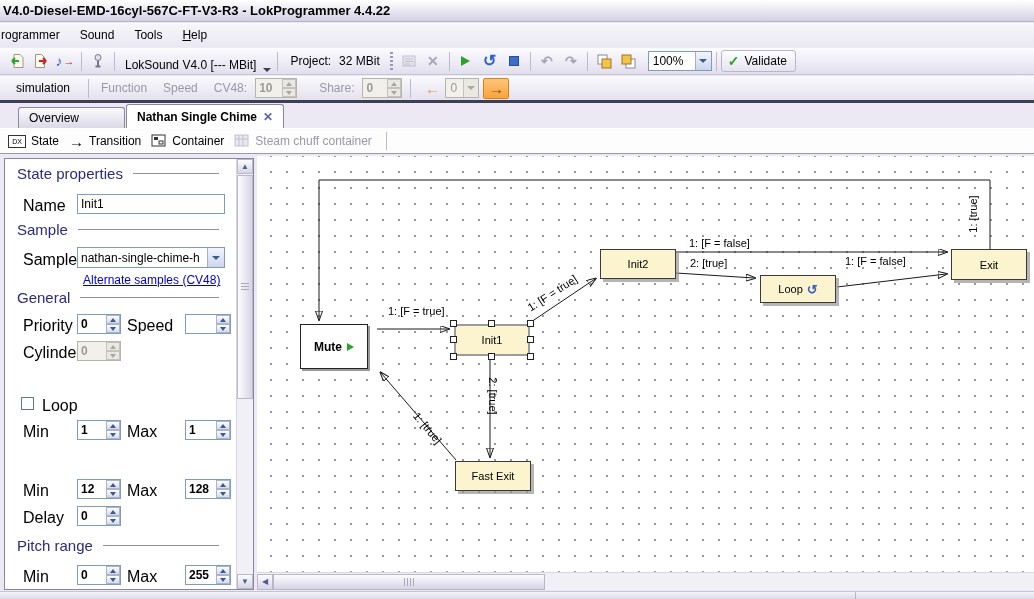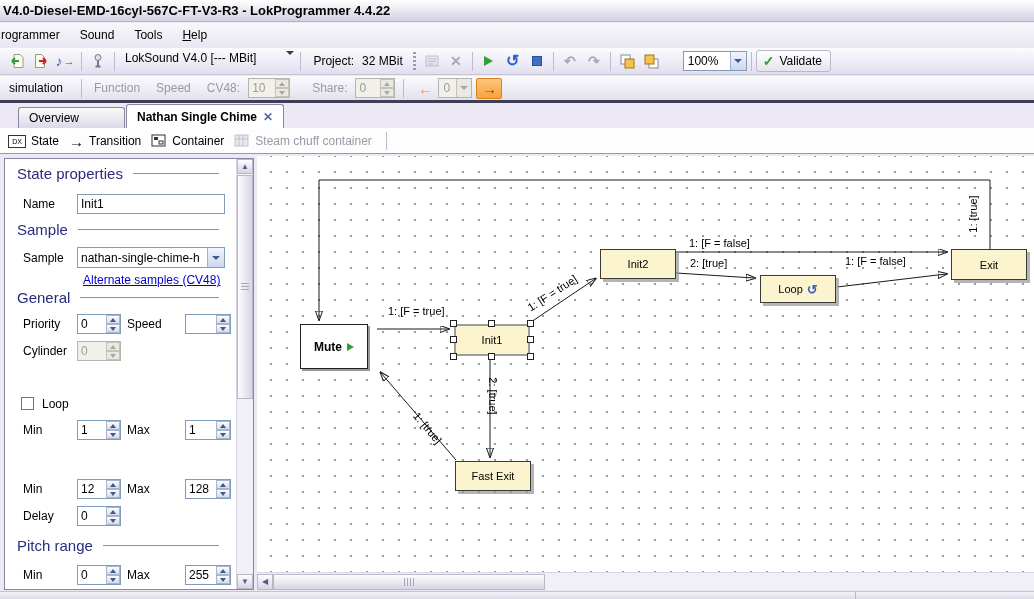--- a/index.html
+++ b/index.html
@@ -14,50 +14,50 @@
   .menubar { position:absolute; left:0; top:23px; width:1034px; height:24px;
     background:linear-gradient(#f8f7fb,#e9e7f1); display:flex; align-items:center; }
   .menu-item { padding:3px 10px; display:inline-block; }
   .menu-item.first { padding-left:1px; }
   .menu-item.help::first-letter { text-decoration:underline; }
 
   .toolbar1 { position:absolute; left:0; top:48px; width:1034px; height:27px;
     background:linear-gradient(#fcfbfe,#e2dfee); border-bottom:1px solid #c6c3d4;
     display:flex; align-items:center; padding-left:5px; }
   .toolbar2 { position:absolute; left:0; top:76px; width:1034px; height:24px;
-    background:linear-gradient(#fbfafd,#e4e1ee); display:flex; align-items:center; padding-left:7px; }
+    background:linear-gradient(#fbfafd,#e4e1ee); display:flex; align-items:center; padding-left:14px; }
   .darkline { position:absolute; left:0; top:100px; width:1034px; height:3px; background:#3e3e54; }
 
   .tbtn { width:24px; height:22px; display:flex; align-items:center; justify-content:center; flex:0 0 auto; }
   .sep { width:1px; height:19px; background:#bdbacd; margin:0 4px; flex:0 0 auto; }
   .grip-dots { width:3px; height:18px; margin:0 4px;
     background:repeating-linear-gradient(180deg,#9a98b5 0 2px, transparent 2px 4px); flex:0 0 auto; }
   .glyph { font-size:14px; line-height:1; }
   .glyph.green { color:#2fa12f; font-weight:bold; }
   .glyph.blue  { color:#2e62c8; font-weight:bold; }
   .glyph.gray  { color:#a9a7b6; font-weight:bold; }
   .play-tri-tb { width:0; height:0; border-left:9px solid #2fa12f;
     border-top:5px solid transparent; border-bottom:5px solid transparent; }
   .stop-sq { width:10px; height:10px; background:#3d6fc4; border:1px solid #28509a; }
-  .tb-combo { display:flex; align-items:flex-start; height:21px; padding:0 2px 0 6px;gap:23px; }
+  .tb-combo { display:flex; align-items:flex-end; height:21px; padding:0 2px 0 6px; }
   .tb-combo .cv { white-space:nowrap; }
   .drop-tri { width:0; height:0; border-left:4px solid transparent; border-right:4px solid transparent;
     border-top:4px solid #3b3b52; margin-left:7px; }
   .zoom-combo { height:20px; border:1px solid #7f9db9; background:#fff; display:flex; align-items:center; width:64px; }
   .zoom-combo .cv { flex:1; padding-left:4px; }
   .zoom-combo .cbtn { width:16px; height:100%; background:linear-gradient(#f2f5fd,#ccd6ee);
     border-left:1px solid #9cb0d8; display:flex; align-items:center; justify-content:center; }
   .zoom-combo .cbtn .drop-tri { margin:0; border-top-color:#3c5a8c; }
   .validate { display:flex; align-items:center; gap:5px; padding:2px 8px 2px 6px; border:1px solid #b9b7c9;
     border-radius:3px; background:linear-gradient(#fefefe,#e6e3f0); height:22px; }
   .dim { color:#9a99a5; }
 
   
   .t2label { padding:0 8px; }
-  .spin { height:20px; border:1px solid #7f9db9; background:#fff; display:flex; }
+  .spin { height:20px; border:1px solid #7f9db9; background:#fff; display:flex;font-weight:bold; }
   .spin .v { flex:1; padding:2px 3px; font-size:12px; overflow:hidden; white-space:nowrap; }
   .spin .btns { width:14px; display:flex; flex-direction:column; }
   .spin .b { flex:1; background:linear-gradient(#fdfdfe,#d7dbe9); border:1px solid #aab4cc;
     display:flex; align-items:center; justify-content:center; }
   .tu { width:0; height:0; border-left:3px solid transparent; border-right:3px solid transparent;
     border-bottom:4px solid #3c5a8c; }
   .td { width:0; height:0; border-left:3px solid transparent; border-right:3px solid transparent;
     border-top:4px solid #3c5a8c; }
   .spin.disabled { background:#f1f0ea; border-color:#b6b5ad; }
   .spin.disabled .v { color:#9c9b94; }
@@ -91,21 +91,21 @@
   .trans-arrow { font-size:15px; font-weight:bold; }
   .vline { width:1px; height:18px; background:#bdbacd; margin:0 6px; }
 
   
   #panel { position:absolute; left:4px; top:158px; width:250px; height:432px;
     background:#fff; border:1px solid #8886a0; }
   #panel-content { position:absolute; left:0; top:0; width:231px; height:430px; }
   .phead { position:absolute; left:12px; width:202px; display:flex; align-items:center;
     color:#2b2b7e; font-size:15px; }
   .phead .rule { flex:1; height:1px; background:#8f8daa; margin-left:10px; }
-  .plabel { position:absolute; font-size:12px; white-space:nowrap; }
+  .plabel { position:absolute; font-size:16px; white-space:nowrap; }
   .txt { position:absolute; height:20px; border:1px solid #7f9db9; background:#fff;
     font-size:12px; padding:0 3px; font-family:"Liberation Sans",sans-serif; }
   .pspin { position:absolute; width:44px; }
   .pspin.wide { width:46px; }
   .combo { position:absolute; height:21px; border:1px solid #7f9db9; background:#fff; display:flex; align-items:center; }
   .combo .cv { flex:1; padding:0 3px; white-space:nowrap; overflow:hidden; }
   .combo .cbtn { width:17px; height:100%; background:linear-gradient(#f2f5fd,#ccd6ee);
     border-left:1px solid #9cb0d8; display:flex; align-items:center; justify-content:center; }
   .combo .drop-tri { margin:0; border-top-color:#3c5a8c; }
   .plink { position:absolute; color:#0000cc; text-decoration:underline; font-size:12px; }
@@ -239,21 +239,21 @@
       <rect x="2" y="2" width="9" height="9" fill="#fff" stroke="#8a889e"></rect>
       <rect x="6" y="6" width="9" height="9" fill="#f5c24a" stroke="#9a7a1a"></rect>
     </svg>
   </span>
   <span class="tbtn">
     <svg width="16" height="16">
       <rect x="6" y="6" width="9" height="9" fill="#fff" stroke="#8a889e"></rect>
       <rect x="2" y="2" width="9" height="9" fill="#f5c24a" stroke="#9a7a1a"></rect>
     </svg>
   </span>
-  <span class="zoom-combo" style="margin-left:20px">
+  <span class="zoom-combo" style="margin-left:8px">
     <span class="cv">100%</span>
     <span class="cbtn">
         <span class="drop-tri"></span>
       </span>
   </span>
   <span class="sep"></span>
   <span class="validate">
     <span class="glyph green">✓</span>
     <span>Validate</span>
   </span>

